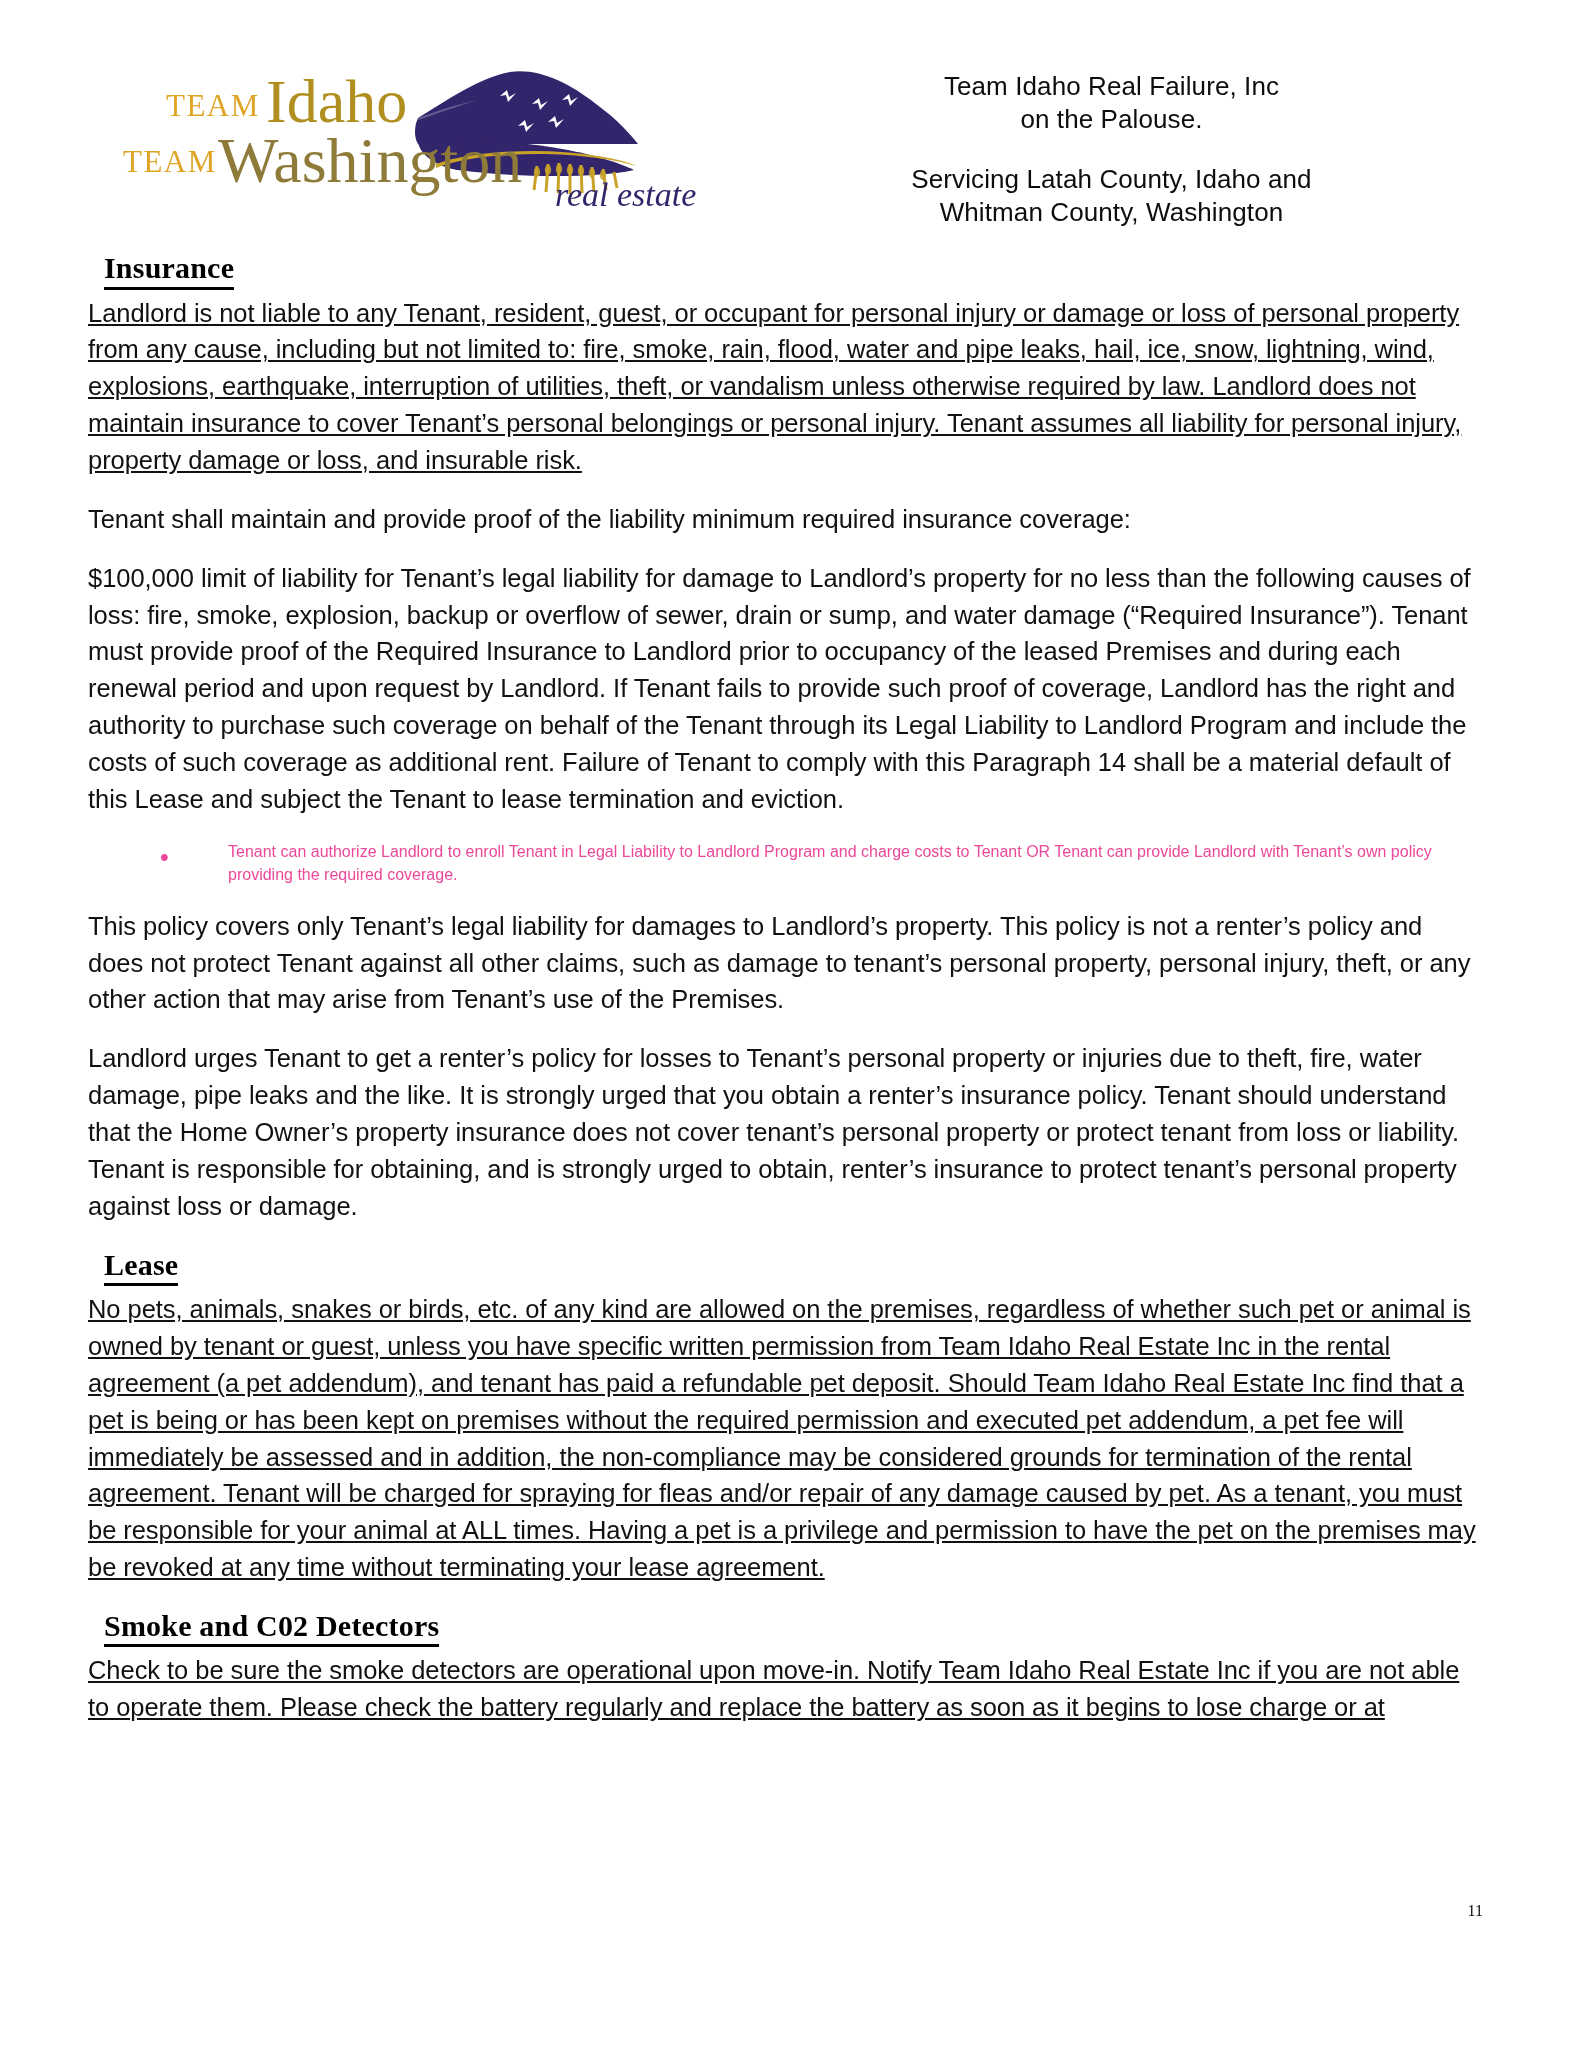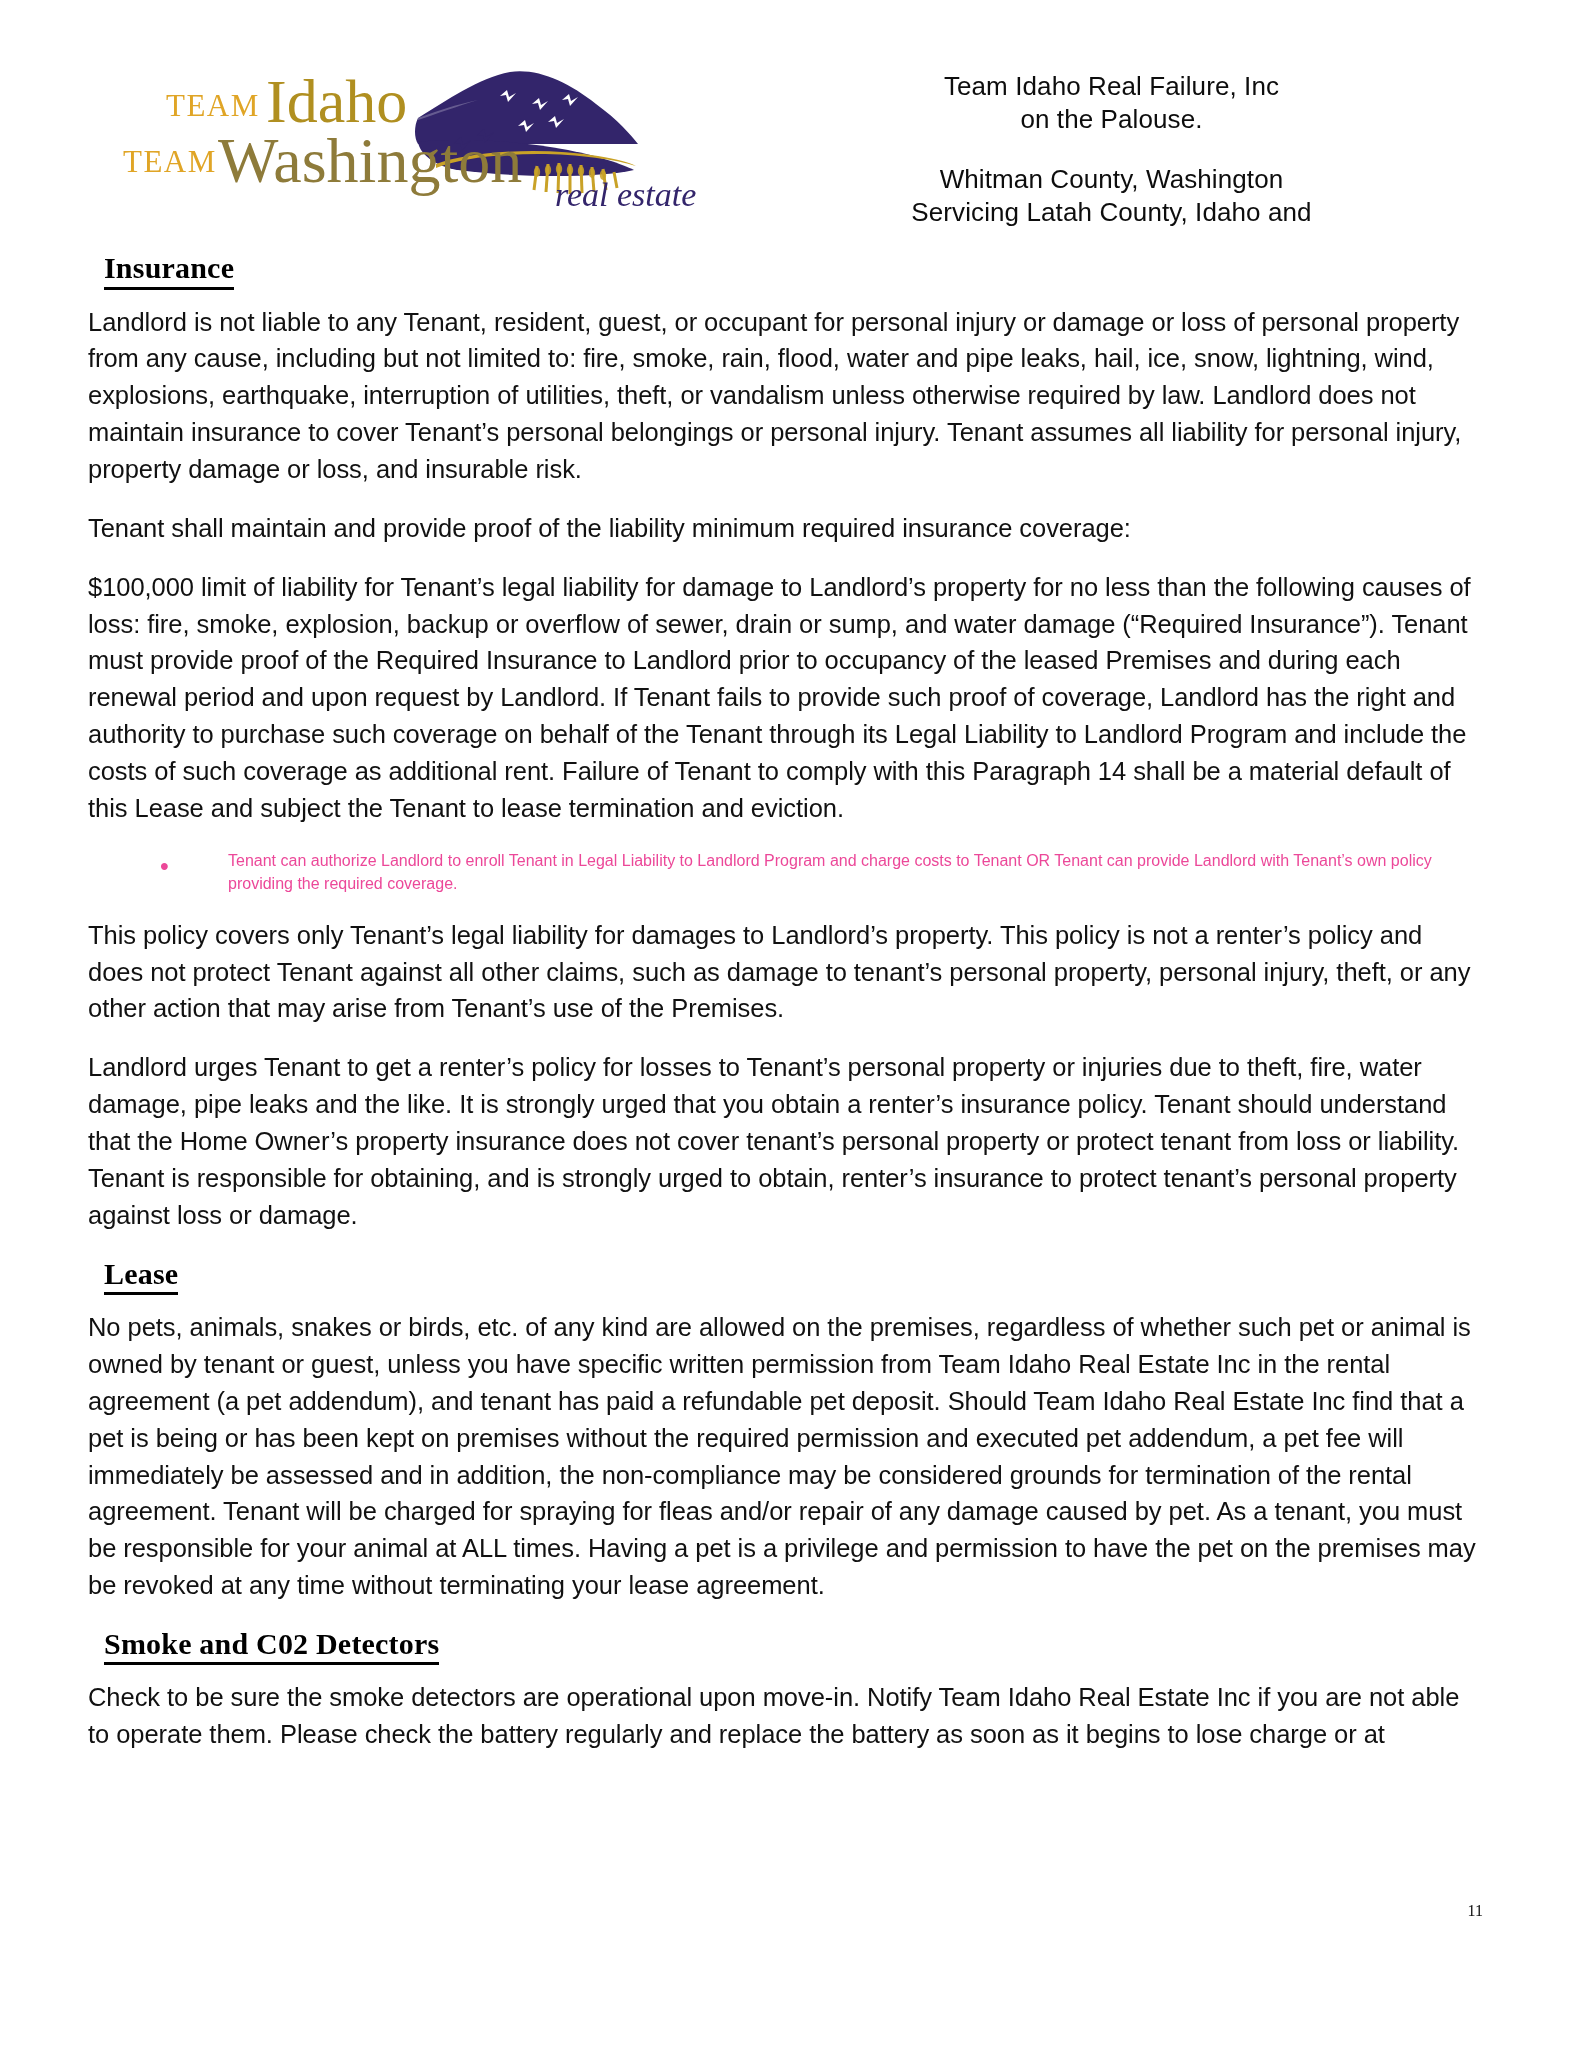--- a/index.html
+++ b/index.html
@@ -83,21 +83,22 @@
 
   p.body-par {
     font-size: 25.5px;
     line-height: 1.445;
     margin: 0 0 22px 0;
     text-align: left;
     color: #111111;
     letter-spacing: -0.05px;
   }
   p.tight {
-    margin-top: 12px;
+    margin-top: 3px;
+    text-decoration: underline;
   }
   p.no-gap {
     margin-bottom: 0;
   }
 
   ul.bullets {
     margin: 4px 0 22px 0;
     padding: 0 0 0 72px;
     list-style: none;
   }
@@ -180,22 +181,22 @@
         <text x="5" y="112" font-family="Liberation Serif, serif" font-size="31" letter-spacing="1.5" fill="#E0A526">TEAM</text>
         <text x="100" y="122" font-family="Liberation Serif, serif" font-size="64" fill="#8E7B3A">Washington</text>
         <text x="437" y="146" font-family="Liberation Serif, serif" font-size="34" font-style="italic" fill="#33256B">real estate</text>
       </svg>
     </div>
 
     <div class="header-text">
       <span class="hline">Team Idaho Real Failure, Inc</span>
       <span class="hline">on the Palouse.</span>
       <span class="gap"></span>
+      <span class="hline">Servicing Latah County, Idaho and</span>
       <span class="hline">Whitman County, Washington</span>
-      <span class="hline">Servicing Latah County, Idaho and</span>
     </div>
   </div>
 
   <div class="content">
 
     <div class="heading-row">
       <h2 class="section-heading">Insurance</h2>
     </div>
     <p class="body-par tight">Landlord is not liable to any Tenant, resident, guest, or occupant for personal injury or damage or loss of personal property from any cause, including but not limited to: fire, smoke, rain, flood, water and pipe leaks, hail, ice, snow, lightning, wind, explosions, earthquake, interruption of utilities, theft, or vandalism unless otherwise required by law. Landlord does not maintain insurance to cover Tenant’s personal belongings or personal injury. Tenant assumes all liability for personal injury, property damage or loss, and insurable risk.</p>
     <p class="body-par">Tenant shall maintain and provide proof of the liability minimum required insurance coverage:</p>

